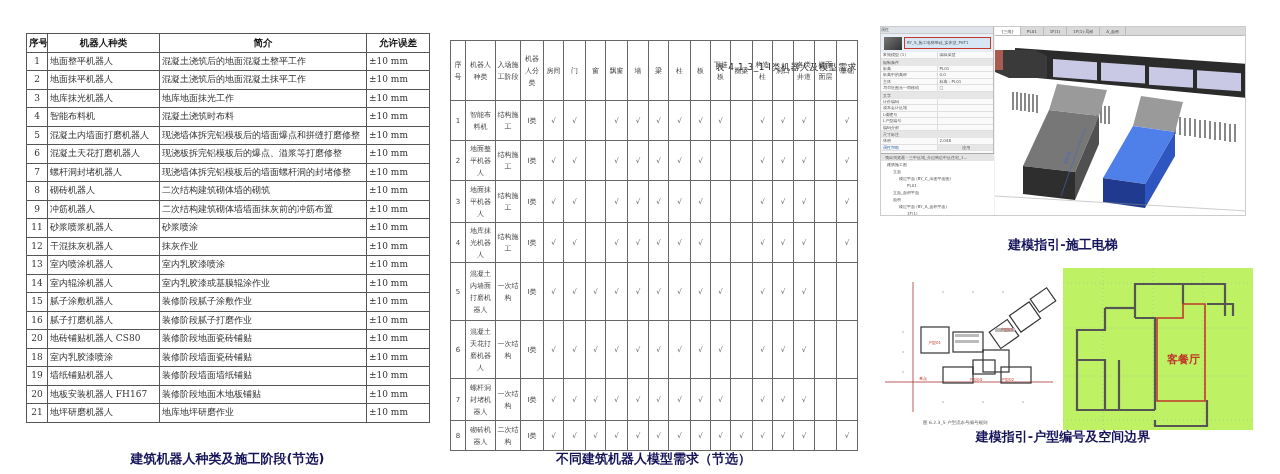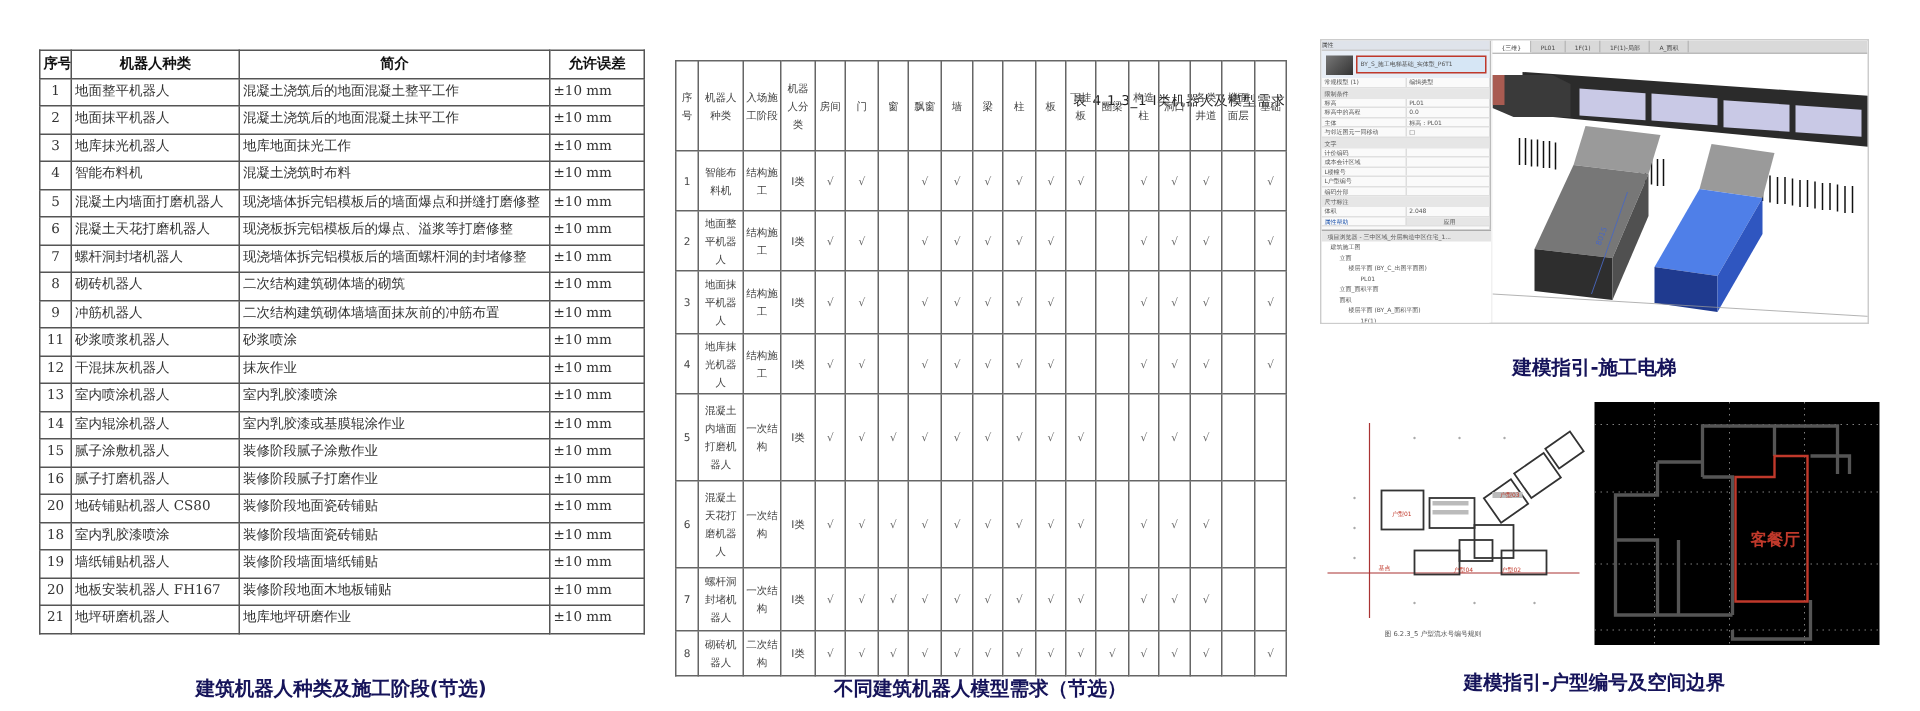--- a/index.html
+++ b/index.html
@@ -40,26 +40,26 @@
   .bim-props .bline { height: 7px; line-height: 7px; padding-left: 4px; white-space: nowrap; overflow: hidden; }
   .bim-view { position: absolute; left: 114px; top: 0; right: 0; bottom: 0; background: #fff; }
   .bim-tabs { height: 9px; background: #d9d9d9; border-bottom: 1px solid #bbb; display: flex; font-size: 4px; color: #444; }
   .bim-tabs span { padding: 0 6px; line-height: 9px; border-right: 1px solid #bbb; white-space: nowrap; }
   .bim-tabs span.active { background: #fff; }
 
   
   .cap { position: absolute; font-weight: bold; color: #16145a; font-size: 13px; text-align: center; white-space: nowrap; font-family: "DejaVu Sans", sans-serif; }
   .cap-1 { left: 26px; width: 403px; top: 450px; }
   .cap-2 { left: 450px; width: 407px; top: 450px; }
-  .cap-3 { left: 880px; width: 366px; top: 446px; }
+  .cap-3 { left: 880px; width: 366px; top: 428px; }
   .cap-bim { left: 880px; width: 366px; top: 236px; }
 
   
   .plan-a { position: absolute; left: 883px; top: 272px; width: 175px; height: 160px; background: #fff; }
-  .plan-b { position: absolute; left: 1063px; top: 268px; width: 190px; height: 162px; background: #000000; }
+  .plan-b { position: absolute; left: 1063px; top: 268px; width: 190px; height: 162px; background: #bef264; }
   .plan-caption { position: absolute; left: 40px; top: 148px; font-size: 4.5px; color: #555; white-space: nowrap; }
   .room-label { position: absolute; left: 104px; top: 84px; font-size: 11px; color: #c0392b; font-weight: bold; }
   .plan-tag { position: absolute; font-size: 4px; color: #c0392b; }
 </style>
 </head>
 <body>
 
 <div class="left-table-wrap">
   <table class="lt">
     <colgroup>

